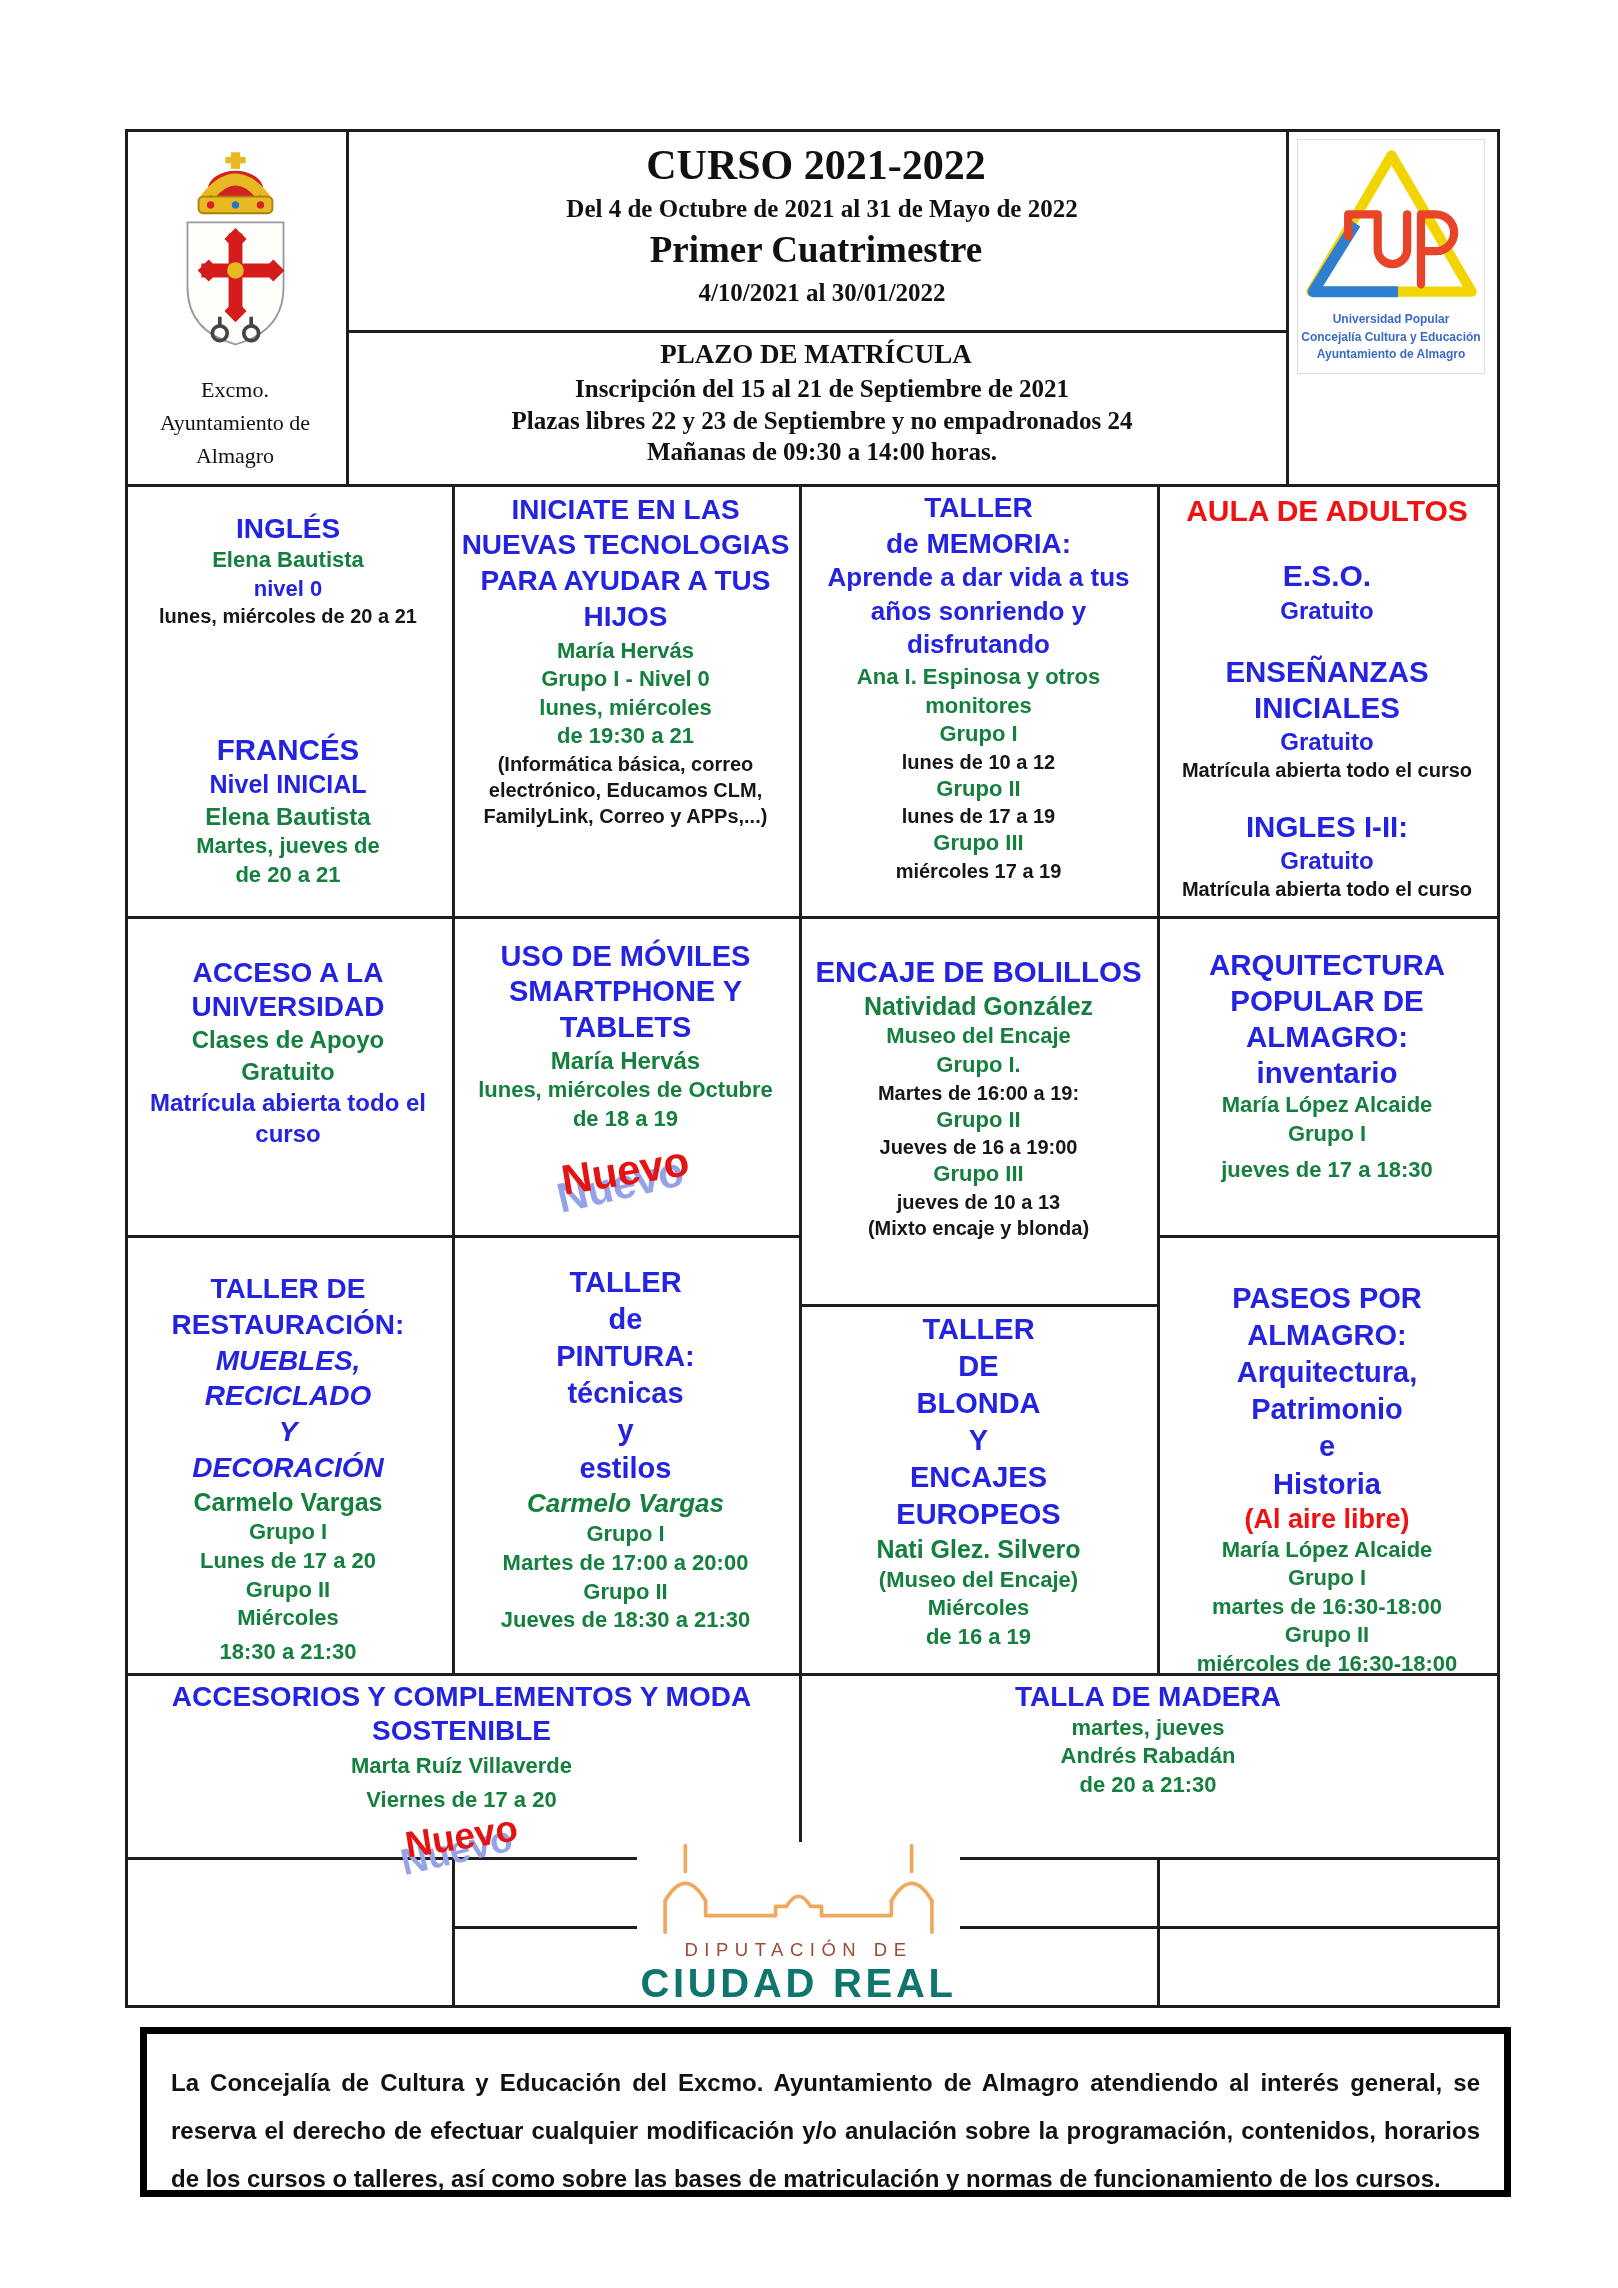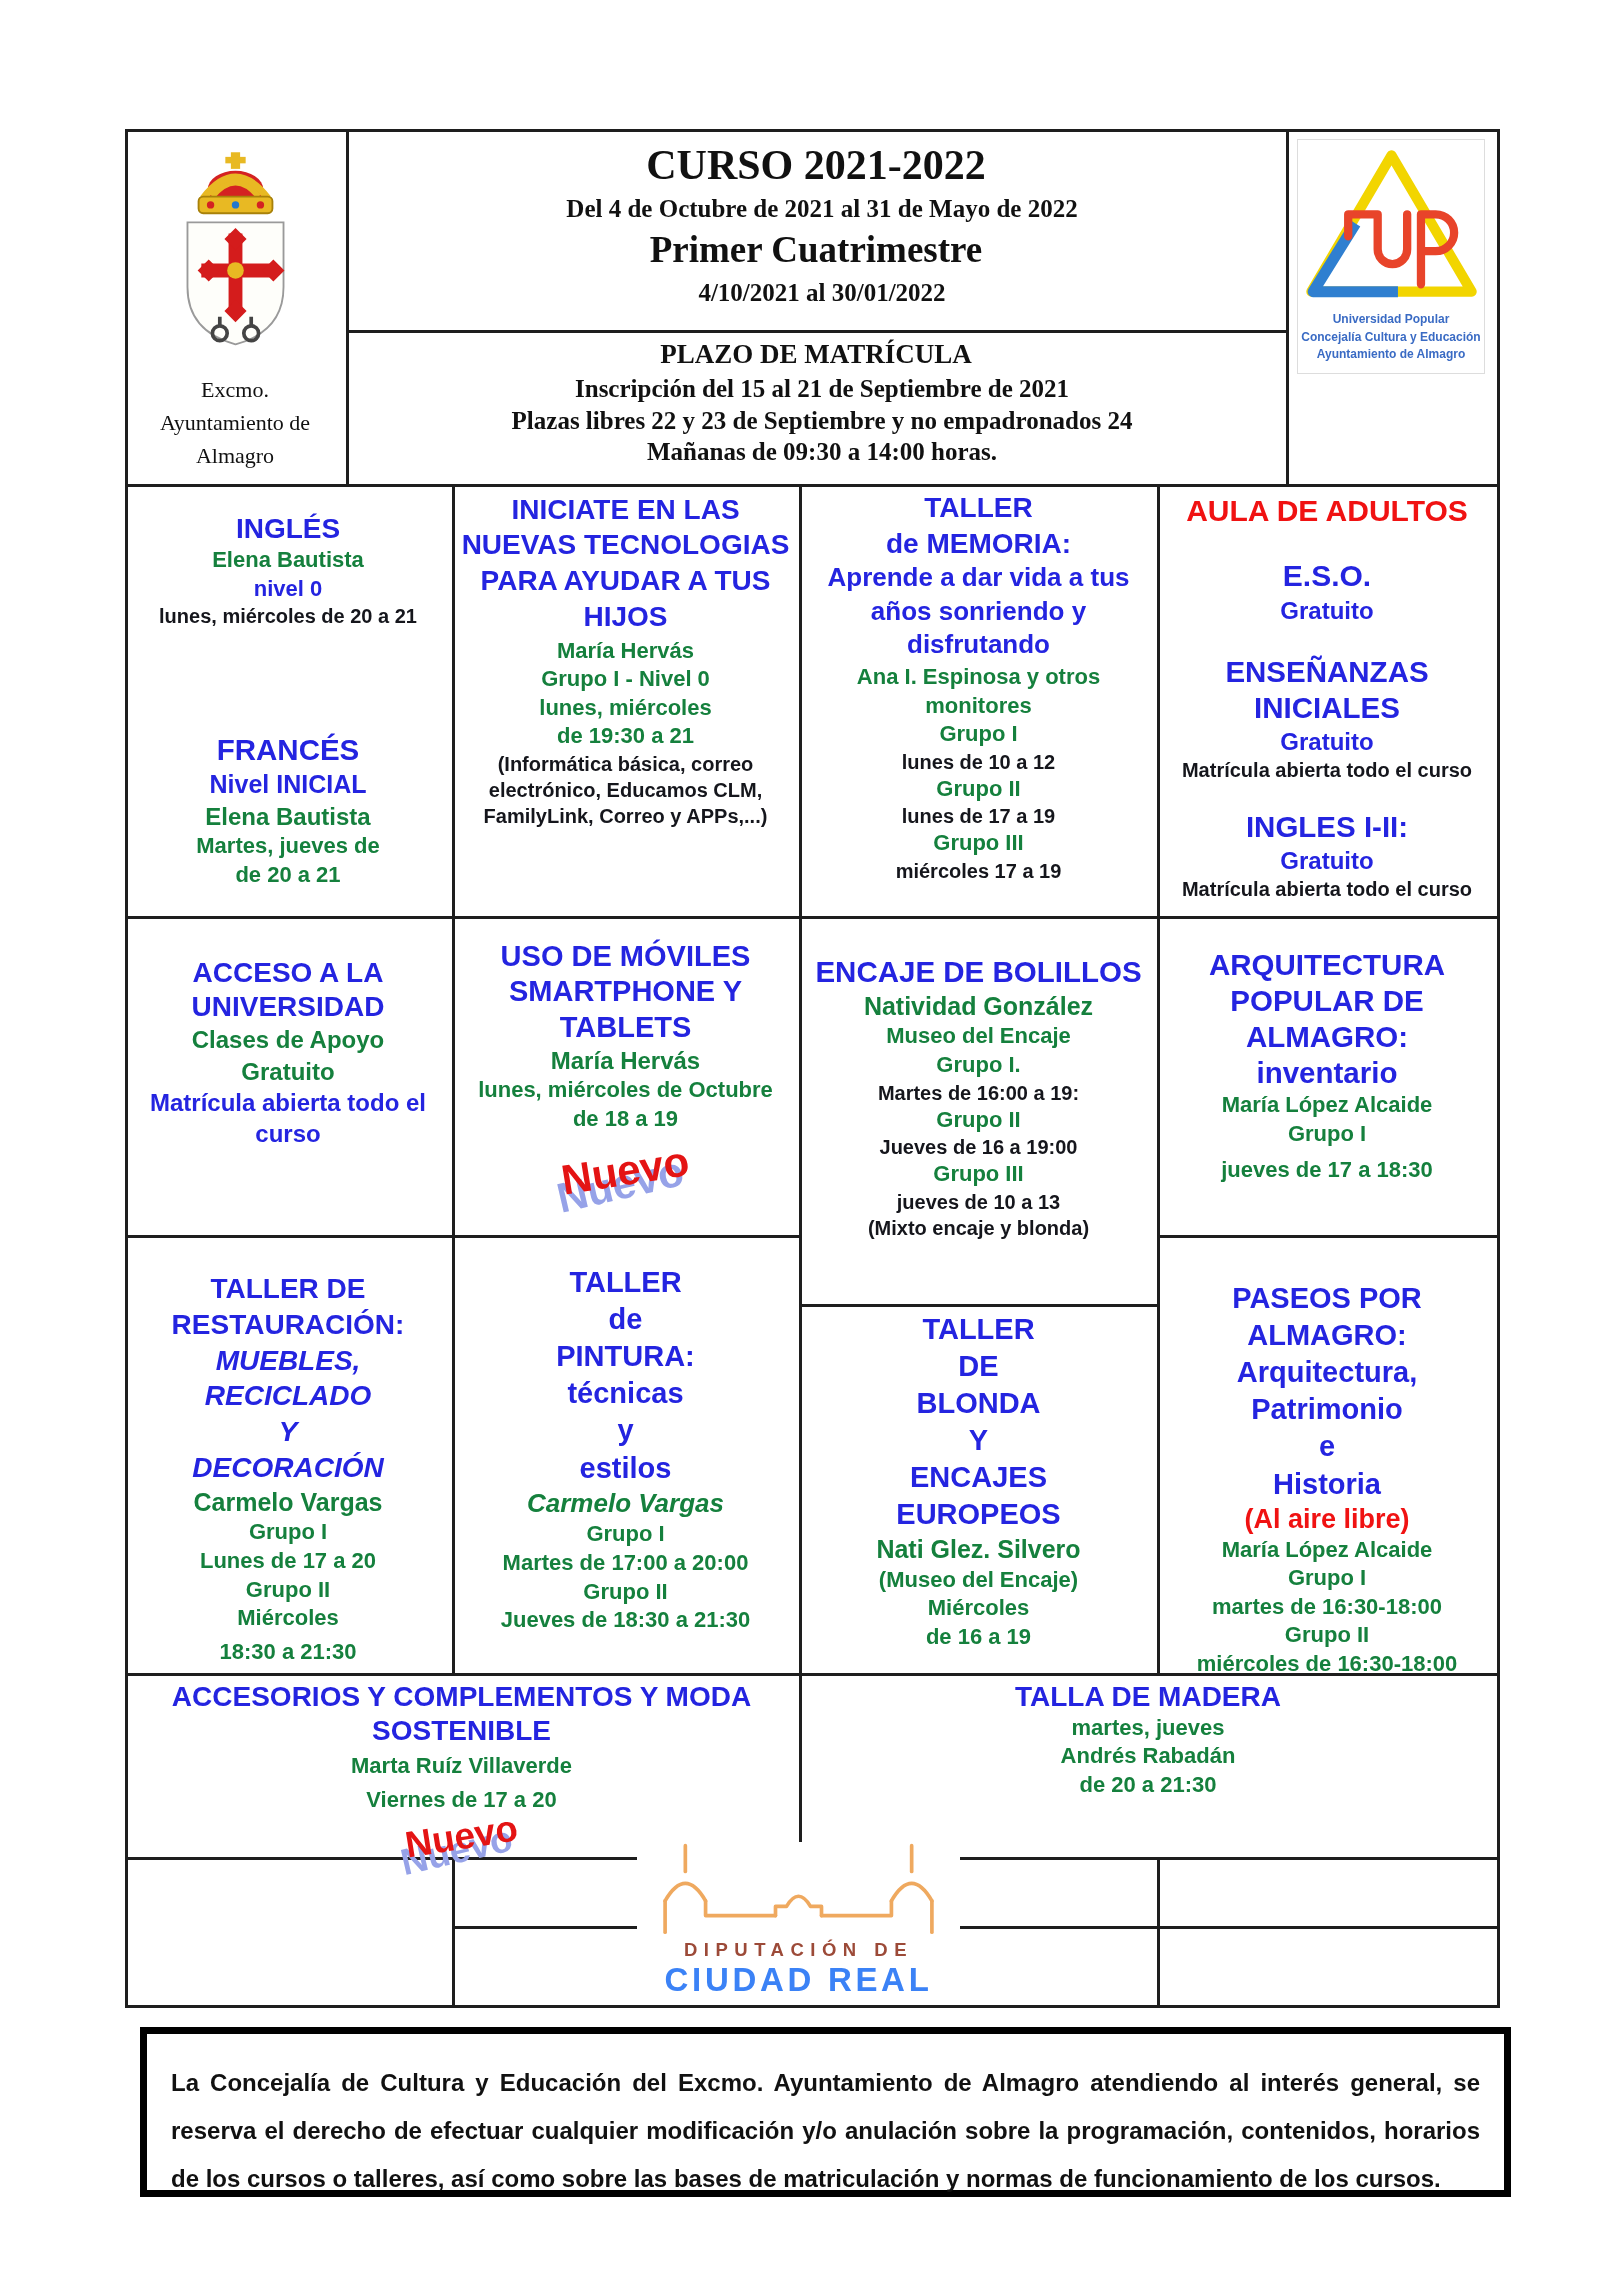--- a/index.html
+++ b/index.html
@@ -30,22 +30,22 @@
 
   
   .nuevo-wrap { position:relative; display:inline-block; transform:rotate(-9deg); }
   .nuevo-main { position:relative; font-size:42px; font-weight:700; color:#e41414; z-index:2; }
   .nuevo-shadow { position:absolute; left:-7.4px; top:13px; font-size:42px; font-weight:700;
                   color:#96a2e8; z-index:1; transform:rotate(-4deg); }
 
   
   .dip-logo { position:absolute; left:637px; top:1842px; width:323px; height:159px;
               background:#fff; z-index:5; display:flex; flex-direction:column; align-items:center; }
-  .dip-l1 { font-size:18.5px; font-weight:700; color:#9c4a38; letter-spacing:6.5px; margin-top:1.8px; }
-  .dip-l2 { font-size:33px; font-weight:700; color:#3b82f6; letter-spacing:3.7px; }
+  .dip-l1 { font-size:18.5px; font-weight:400; color:#9c4a38; letter-spacing:6.5px; margin-top:1.8px; }
+  .dip-l2 { font-size:40px; font-weight:700; color:#0f766e; letter-spacing:3.7px; }
 
   
   .up-cap { font-size:12px; font-weight:700; color:#3a6bc4; line-height:1.45; }
 
   
   .disclaimer { position:absolute; left:140px; top:2027px; width:1371px; height:170px;
                 border:7.4px solid #000; padding:25px 24px 0 24px; font-size:24px; font-weight:700;
                 color:#111; line-height:2.0; text-align:justify; }
 </style>
 </head>

